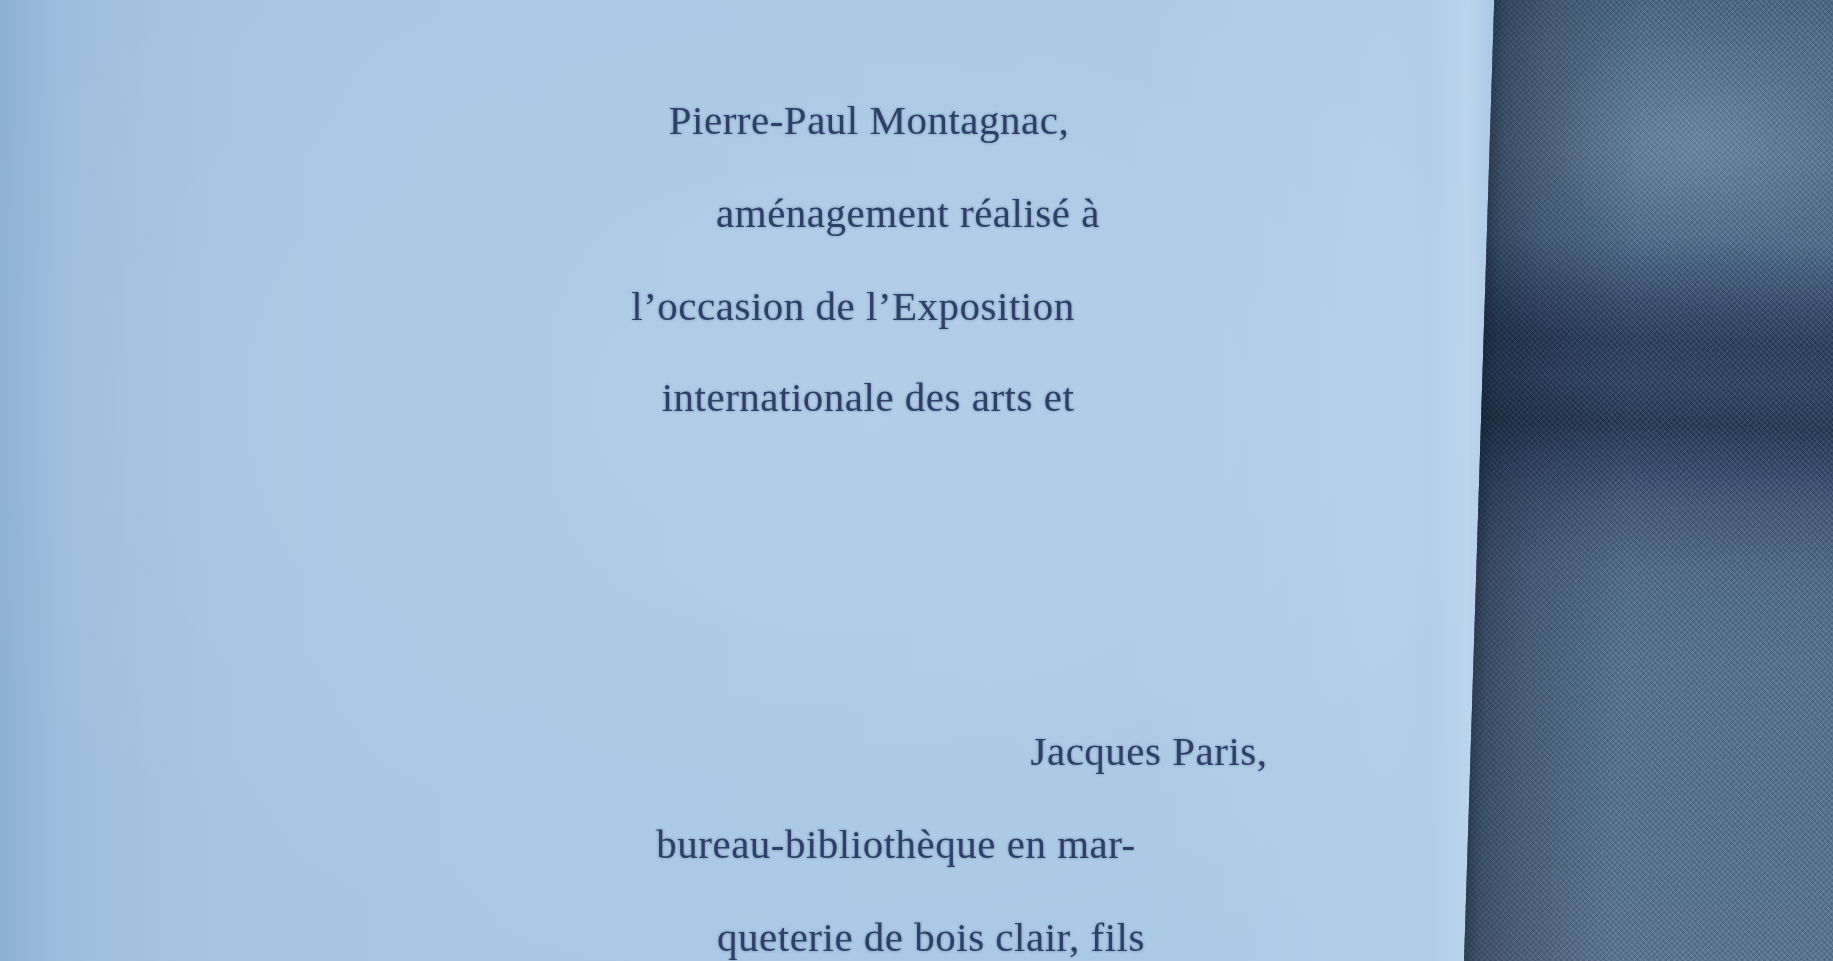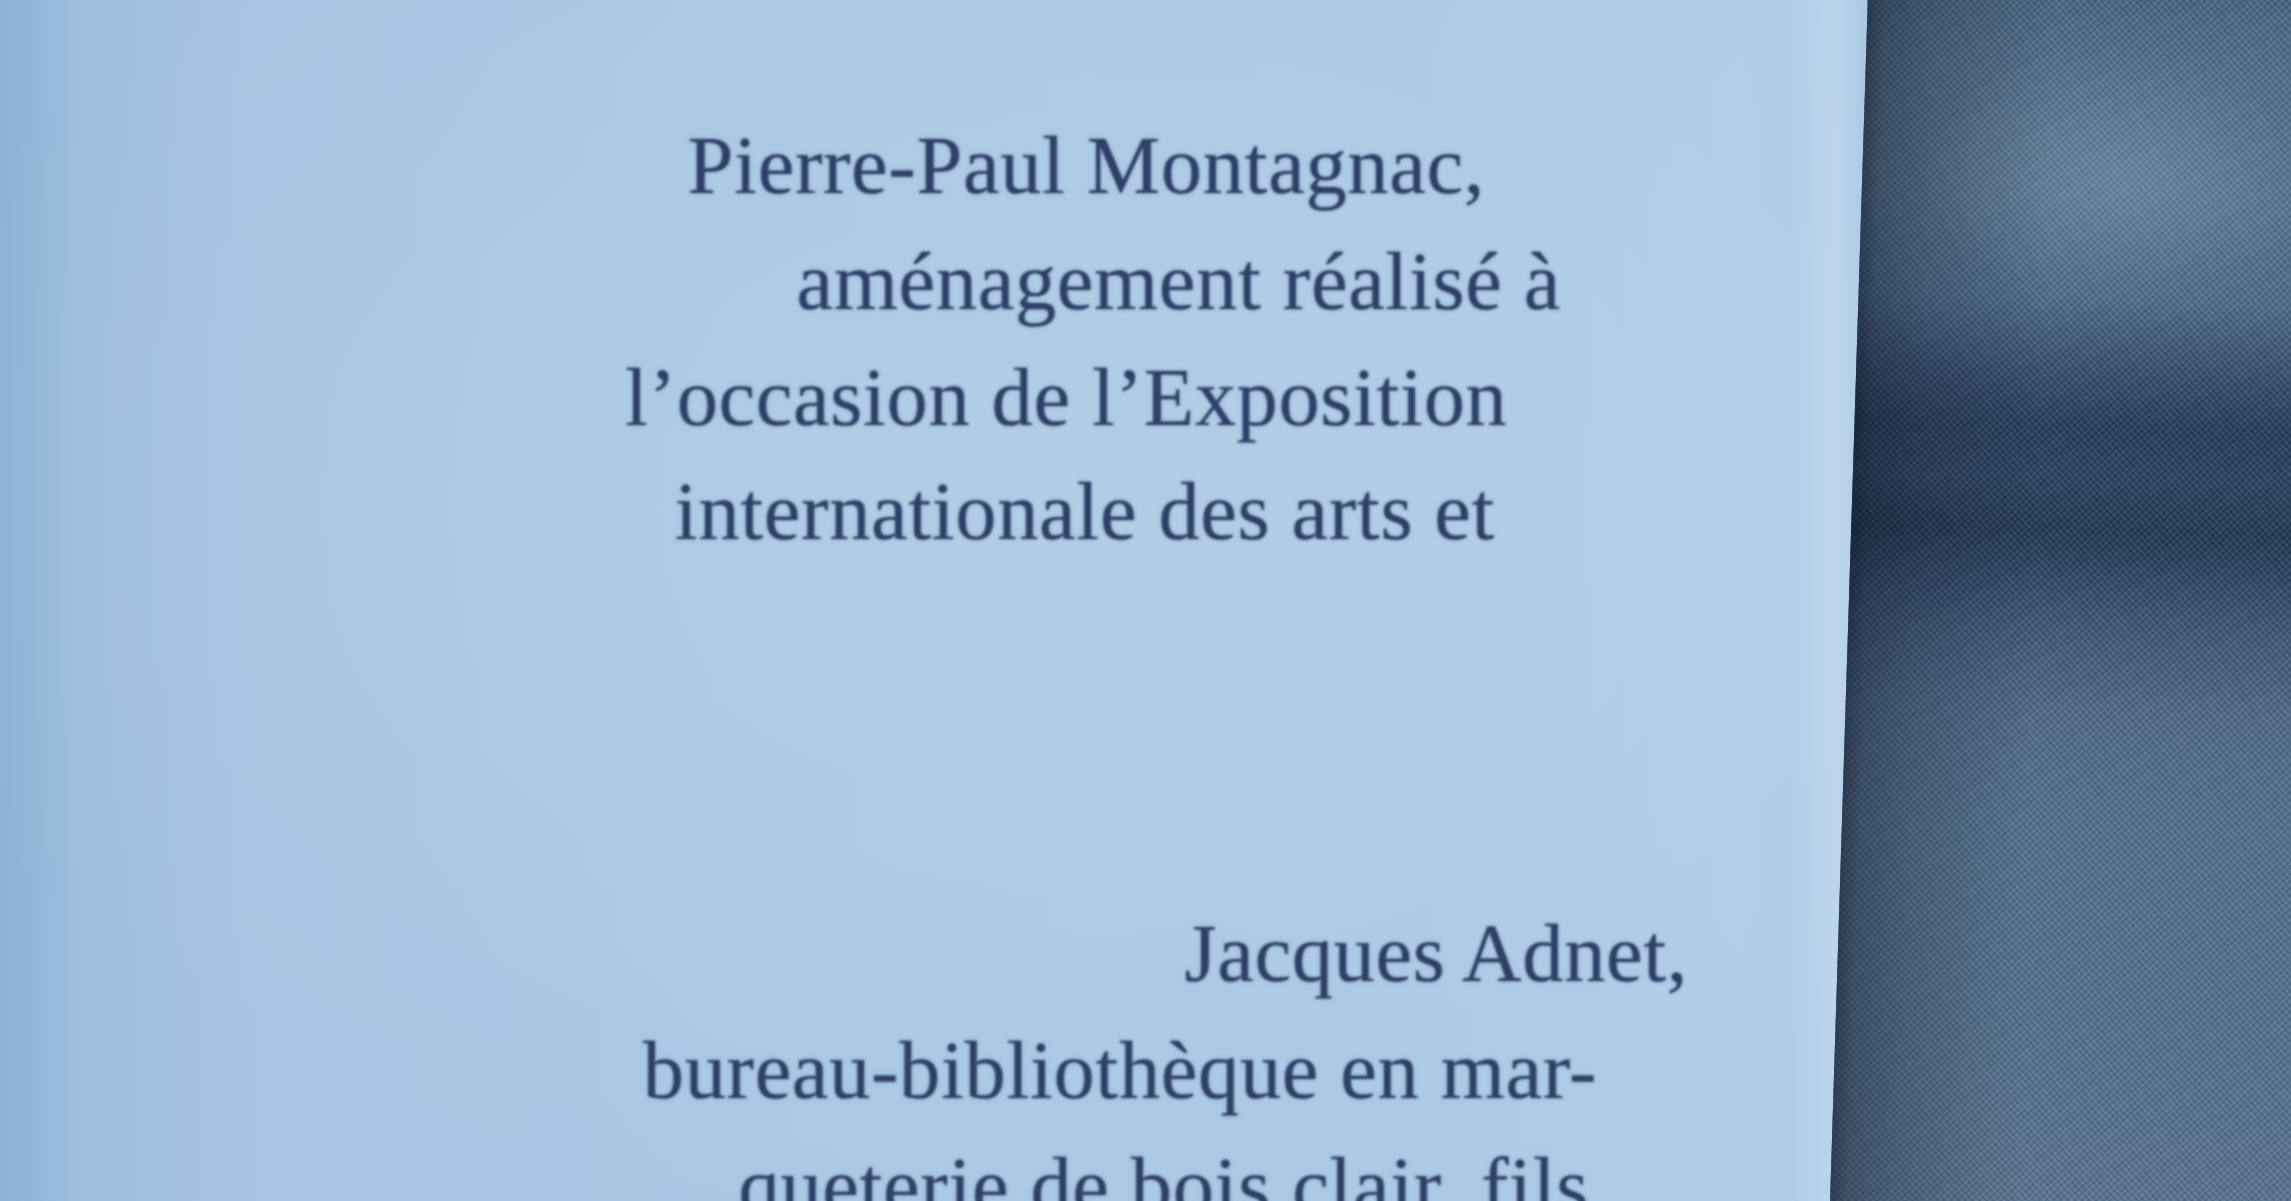--- a/index.html
+++ b/index.html
@@ -101,43 +101,43 @@
   .caption-layer {
     position: absolute;
     inset: 0;
     filter: blur(0.7px);
   }
 
   .caption-line {
     position: absolute;
     transform: translateX(-50%);
     white-space: nowrap;
-    font-size: 66px;
+    font-size: 41px;
     line-height: 1;
     color: var(--ink, #2f4068);
     text-shadow: 0 0 3px rgba(47,64,104,0.45);
     letter-spacing: 0.5px;
   }
 </style>
 </head>
 <body>
 
 <div class="photo">
 
   <div class="paper"></div>
 
   <div class="page-edge-highlight"></div>
 
   <div class="fabric"></div>
 
   <div class="caption-layer">
 
     <div class="caption-line" style="left:869px; top:100px">Pierre-Paul Montagnac,</div>
-    <div class="caption-line" style="left:943px; top:193px">aménagement réalisé à</div>
+    <div class="caption-line" style="left:908px; top:193px">aménagement réalisé à</div>
     <div class="caption-line" style="left:853px; top:286px">l’occasion de l’Exposition</div>
     <div class="caption-line" style="left:868px; top:377px">internationale des arts et</div>
 
-    <div class="caption-line" style="left:1149px; top:731px">Jacques Adnet,</div>
+    <div class="caption-line" style="left:1149px; top:731px">Jacques Paris,</div>
     <div class="caption-line" style="left:896px; top:824px">bureau-bibliothèque en mar-</div>
     <div class="caption-line" style="left:931px; top:917px">queterie de bois clair, fils</div>
 
   </div>
 </div>
 
 </body></html>

